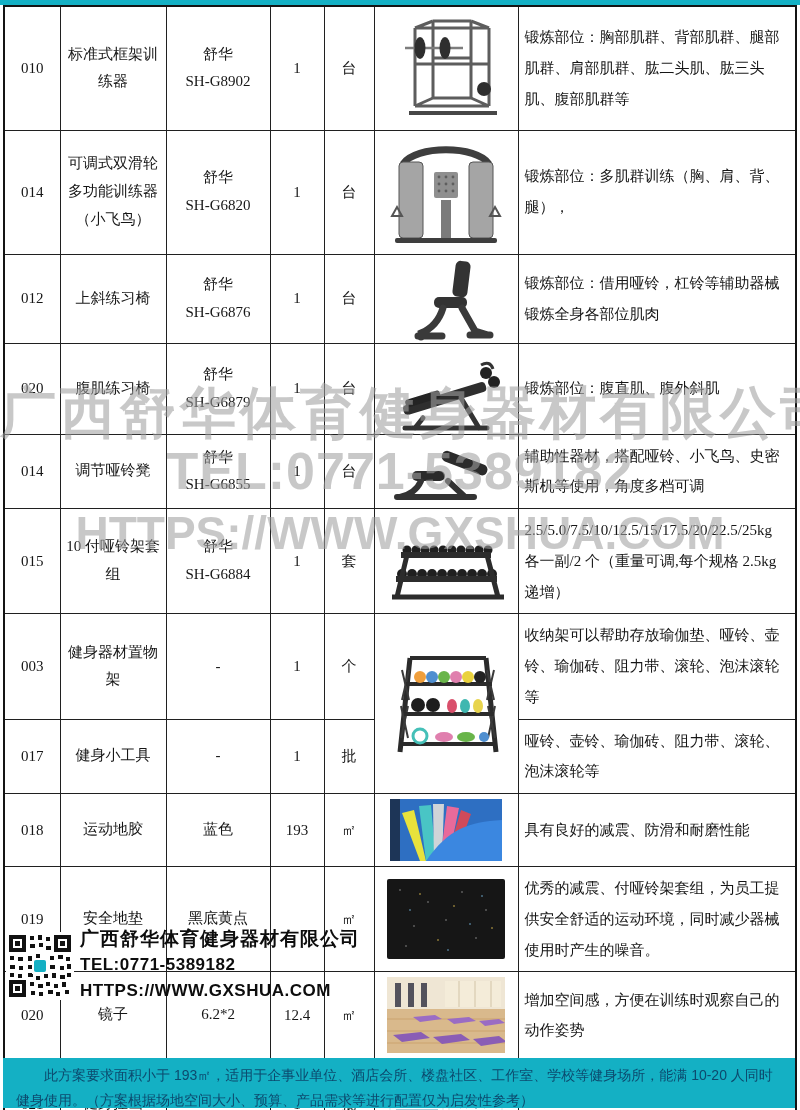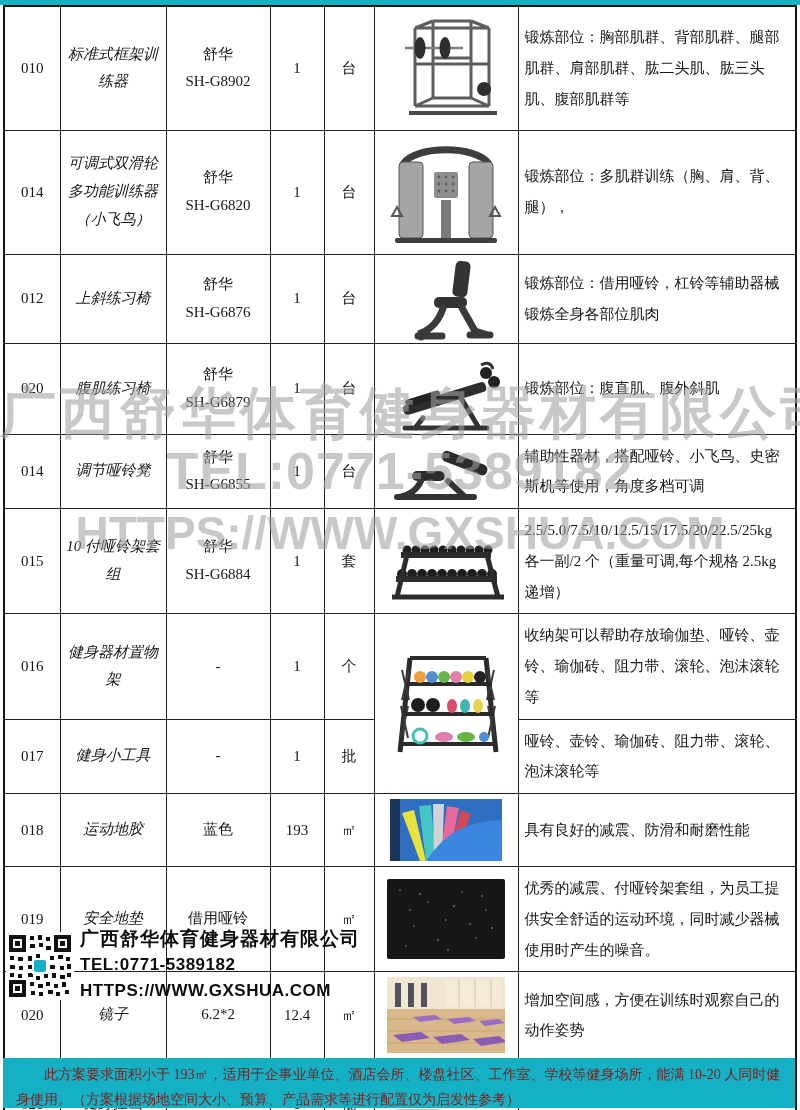--- a/index.html
+++ b/index.html
@@ -3,21 +3,21 @@
 <meta charset="utf-8">
 <style>
   html,body{margin:0;padding:0;background:#ffffff;}
   .page{position:relative;width:800px;height:1110px;background:#fff;overflow:hidden;
         font-family:"Liberation Serif","DejaVu Sans",serif;}
   .topbar{position:absolute;left:0;top:0;width:800px;height:5px;background:#14b0c4;z-index:2;}
   .tablewrap{position:absolute;left:3px;top:5px;z-index:1;}
   table{border-collapse:collapse;table-layout:fixed;width:792px;border:2px solid #141414;}
   td{border:1px solid #202020;text-align:center;vertical-align:middle;
      font-size:15px;color:#161616;padding:2px;overflow:hidden;}
-  td.name{padding:2px 5px;line-height:1.85;word-break:break-all;font-style:italic;}
+  td.name{padding:2px 5px;line-height:1.85;word-break:break-all;}
   td.brand{line-height:1.85;word-break:break-all;}
   td.desc{text-align:left;padding:6px 6px;line-height:2.05;word-break:break-all;}
   td.img{padding:1px;}
   .imgbox{display:flex;align-items:center;justify-content:center;}
   
   .wm{position:absolute;left:0;width:800px;text-align:center;white-space:nowrap;
       font-family:"Liberation Sans","DejaVu Sans",sans-serif;font-weight:bold;
       color:rgba(160,160,160,0.58);pointer-events:none;z-index:5;}
   .wm-company{top:376px;font-size:56px;letter-spacing:4px;}
   .wm-tel{top:441px;font-size:52px;letter-spacing:1px;}
@@ -25,21 +25,21 @@
   
   .contact{position:absolute;left:6px;top:925px;z-index:6;display:flex;align-items:flex-start;}
   .qr{margin-top:7px;}
   .contact-lines{margin-left:6px;font-family:"Liberation Sans","DejaVu Sans",sans-serif;
                  font-weight:bold;color:#0d0d0d;}
   .c-company{font-size:19px;line-height:27px;letter-spacing:1px;}
   .c-tel{font-size:17px;line-height:26px;letter-spacing:0.5px;}
   .c-url{font-size:17px;line-height:26px;letter-spacing:0.5px;}
   
   .footer{position:absolute;left:3px;top:1058px;width:792px;height:50px;box-sizing:border-box;
-          background:#14b0c4;color:#7f1d1d;font-family:Liberation Serif, serif;
+          background:#14b0c4;color:#0c4a6e;font-family:Liberation Sans, sans-serif;
           font-size:14px;line-height:1.75;padding:5px 13px;text-indent:2em;z-index:4;}
 </style>
 </head>
 <body>
 
 <div class="page">
   <div class="topbar"></div>
 
   <div class="tablewrap">
     <table>
@@ -226,21 +226,21 @@
             <path d="M18 34 H108" stroke="#2c2c2c" stroke-width="6"></path>
             <path d="M13 58 H114" stroke="#2c2c2c" stroke-width="6"></path>
             <path d="M24 34 L14 76 M104 34 L115 76 M9 76 H121" stroke="#2c2c2c" stroke-width="5" fill="none"></path>
           </svg>
         </div>
             </td>
         <td class="desc">2.5/5.0/7.5/10/12.5/15/17.5/20/22.5/25kg 各一副/2 个（重量可调,每个规格 2.5kg 递增）</td>
       </tr>
 
       <tr style="height:56px">
-        <td>016</td>
+        <td>003</td>
         <td class="name">健身器材置物架</td>
         <td class="brand">
           <div>-</div>
         </td>
         <td>1</td>
         <td>个</td>
         <td class="img" rowspan="2">
               <div class="imgbox">
           <svg width="124" height="108" viewBox="0 0 124 108">
             <path d="M26 8 L16 102 M102 8 L112 102" stroke="#2b2b2b" stroke-width="5" fill="none"></path>
@@ -308,21 +308,21 @@
           </svg>
         </div>
             </td>
         <td class="desc">具有良好的减震、防滑和耐磨性能</td>
       </tr>
 
       <tr style="height:95px">
         <td>019</td>
         <td class="name">安全地垫</td>
         <td class="brand">
-          <div>借用哑铃</div>
+          <div>黑底黄点</div>
         </td>
         <td></td>
         <td>㎡</td>
         <td class="img">
               <div class="imgbox">
           <svg width="118" height="80" viewBox="0 0 118 80">
             <rect width="118" height="80" rx="2" fill="#161616"></rect>
             <g fill="#4a4a4a">
               <rect x="12" y="10" width="2" height="2"></rect>
                     <rect x="40" y="22" width="2" height="2"></rect>

